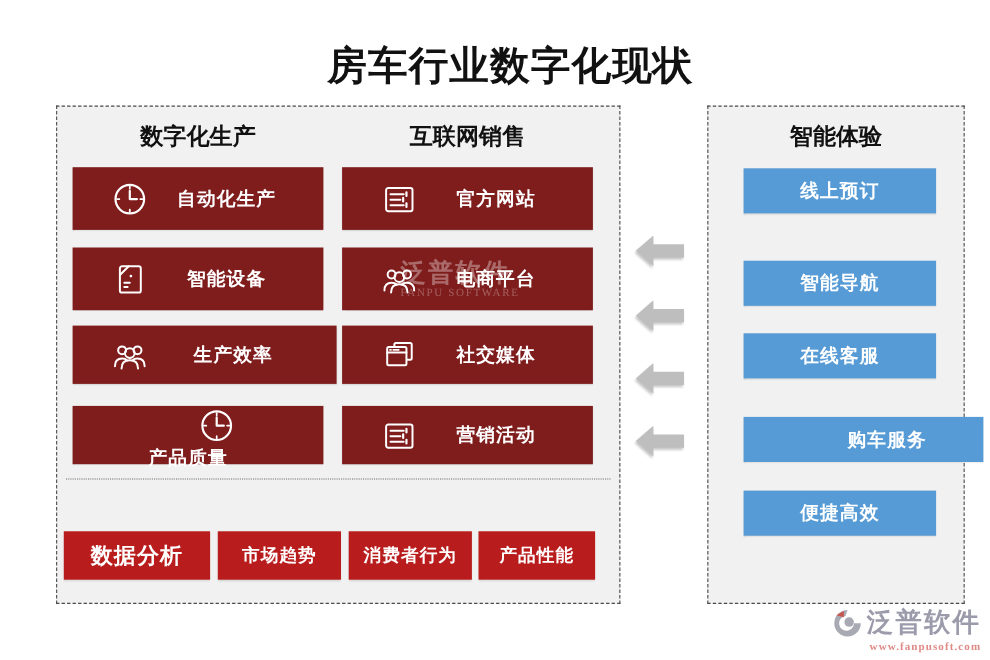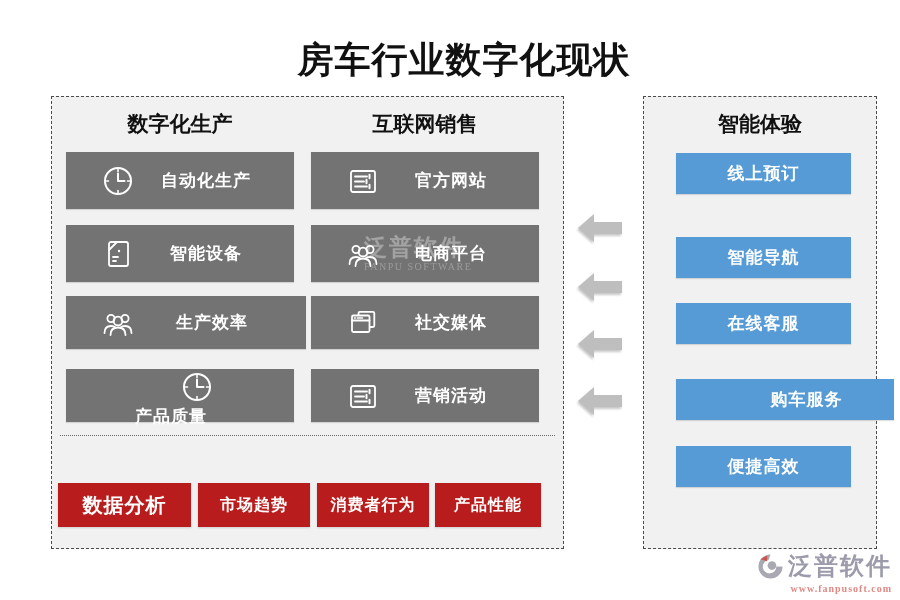--- a/index.html
+++ b/index.html
@@ -18,21 +18,21 @@
     position:absolute;background:#f1f1f1;
     border:1px dashed #4a4a4a;box-sizing:border-box;
   }
   .panel-left{left:51px;top:96px;width:513px;height:453px;}
   .panel-right{left:643px;top:96px;width:234px;height:453px;}
   .col-header{
     position:absolute;top:12px;height:30px;line-height:30px;
     text-align:center;font-size:21px;font-weight:700;color:#111;
   }
   .blue-btn{
-    position:absolute;background:#737373;color:#fff;
+    position:absolute;background:#7f1d1d;color:#fff;
     display:flex;align-items:center;
     font-size:17px;font-weight:700;letter-spacing:1px;
     box-shadow:0 1px 1px rgba(0,0,0,0.12);
   }
   .blue-btn .icn{flex:0 0 auto;margin-left:34px;display:flex;align-items:center;}
   .blue-btn .lbl{flex:1 1 auto;text-align:center;padding-right:18px;}
   .right-btn{
     position:absolute;left:32px;width:175px;height:41px;
     background:#569bd5;color:#fff;display:flex;align-items:center;justify-content:center;
     font-size:17px;font-weight:700;letter-spacing:1px;

